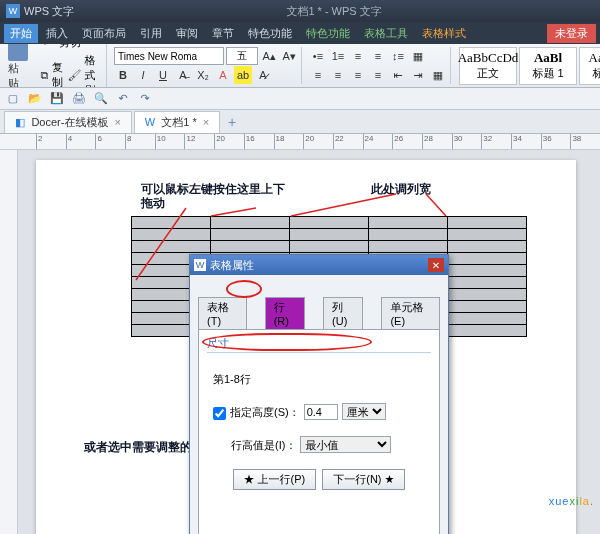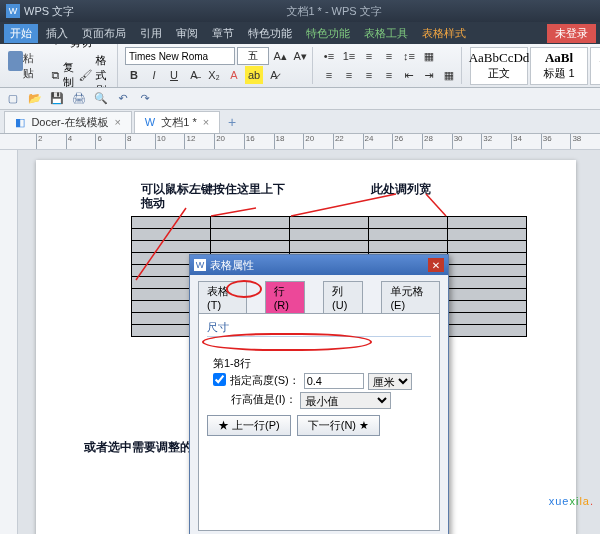--- a/index.html
+++ b/index.html
@@ -7,21 +7,21 @@
 .titlebar{height:22px;background:linear-gradient(#3a4758,#2a3442);color:#cfd8e2;display:flex;align-items:center;padding:0 6px}
 .titlebar .appicon{width:14px;height:14px;background:#4a90d9;margin-right:4px;display:inline-flex;align-items:center;justify-content:center;color:#fff;font-size:9px}
 .titlebar .doctitle{flex:1;text-align:center;color:#aab5c2}
 .menubar{height:22px;background:#2f3a48;display:flex;align-items:center;padding:0 4px;gap:2px}
 .menubar span{color:#d0d8e0;padding:2px 6px;cursor:pointer}
 .menubar .hot{background:#4a90d9;color:#fff}
 .menubar .group1{color:#7fc97f}
 .menubar .group2{color:#f4a742}
 .menubar .login{margin-left:auto;background:#d9534f;color:#fff;padding:2px 8px}
 .ribbon{height:44px;background:linear-gradient(#f5f7fa,#e6eaef);border-bottom:1px solid #b0b8c0;display:flex;align-items:center;padding:2px 4px;gap:4px;overflow:hidden}
-.rbtn{display:flex;flex-direction:row;padding:2px 4px;cursor:pointer;font-size:10px;color:#333}
+.rbtn{display:flex;flex-direction:column;align-items:center;padding:2px 4px;cursor:pointer;font-size:10px;color:#333}
 .rbtn .ic{width:20px;height:20px;background:#6a8fbf;border-radius:2px}
 .rgroup{display:flex;flex-direction:column;gap:1px;padding:0 3px;border-right:1px solid #c5cbd3}
 .rgroup .row{display:flex;gap:2px;align-items:center}
 .fontsel{width:110px;height:18px;border:1px solid #9aa5b1;background:#fff;padding:0 3px;font-size:10px}
 .sizesel{width:32px;height:18px;border:1px solid #9aa5b1;background:#fff;text-align:center;font-size:10px}
 .ibtn{width:18px;height:18px;border:1px solid transparent;display:inline-flex;align-items:center;justify-content:center;cursor:pointer;font-size:11px;color:#333}
 .styles{display:flex;gap:2px;margin-left:4px}
 .stylechip{width:58px;height:38px;border:1px solid #c0c6cd;background:#fff;display:flex;flex-direction:column;align-items:center;justify-content:center;font-size:9px}
 .stylechip .prev{font-size:13px;font-family:serif}
 .qat{height:22px;background:#eef1f5;border-bottom:1px solid #c0c6cd;display:flex;align-items:center;padding:0 4px;gap:4px}
@@ -37,30 +37,30 @@
 .workspace{position:absolute;top:150px;left:0;right:0;bottom:0;background:#dfe3e8;overflow:hidden}
 .vruler{position:absolute;left:0;top:0;bottom:0;width:18px;background:#f2f4f7;border-right:1px solid #c6ccd4}
 .page{position:absolute;left:36px;top:10px;width:540px;height:500px;background:#fff;box-shadow:0 1px 4px rgba(0,0,0,.3)}
 .annot{position:absolute;color:#0f172a;font-weight:bold;font-size:12px;line-height:14px;white-space:pre}
 .tbl{position:absolute;left:95px;top:56px;border-collapse:collapse}
 .tbl td{border:1px solid #000;width:79px;height:12px;background:#c5c9ce}
 svg.ov{position:absolute;left:0;top:0;pointer-events:none}
 .dialog{position:absolute;left:189px;top:254px;width:260px;height:290px;background:#eef1f6;border:1px solid #5a7aa8;box-shadow:2px 2px 6px rgba(0,0,0,.4)}
 .dlgtitle{height:20px;background:linear-gradient(#5b8bd4,#3a6ab4);color:#fff;display:flex;align-items:center;padding:0 4px;font-size:11px}
 .dlgtitle .dx{margin-left:auto;width:16px;height:14px;background:#c0392b;color:#fff;display:flex;align-items:center;justify-content:center;cursor:pointer;font-size:10px}
-.dlgtabs{display:flex;padding:6px 8px 0 8px;gap:18px}
+.dlgtabs{display:flex;padding:22px 8px 0 8px;gap:18px}
 .dlgtab{padding:2px 8px;border:1px solid #9aa5b1;border-bottom:none;background:#e6eaef;cursor:pointer;font-size:11px}
-.dlgtab.active{background:#ec4899}
+.dlgtab.active{background:#a21caf}
 .dlgbody{margin:0 8px 6px 8px;border:1px solid #9aa5b1;background:#fff;padding:6px 8px;height:218px}
 .grp{margin-bottom:4px}
 .grp .gt{color:#2a5aa0;border-bottom:1px solid #bcd0e8;padding-bottom:1px;margin-bottom:19px}
-.frow{display:flex;align-items:flex-start;gap:4px;margin:2px 0;font-size:11px}
-.frow input[type=text]{width:60px;height:16px;border:1px solid #9aa5b1;padding:0 2px;font-size:11px}
+.frow{display:flex;align-items:flex-end;gap:4px;margin:16px 0;font-size:11px}
+.frow input[type=text]{width:34px;height:16px;border:1px solid #9aa5b1;padding:0 2px;font-size:11px}
 .frow select{height:17px;border:1px solid #9aa5b1;font-size:11px}
-.navbtns{display:flex;gap:6px;justify-content:flex-start;margin-top:6px}
+.navbtns{display:flex;gap:6px;justify-content:center;margin-top:6px}
 .navbtns button,.dlgfoot button{height:21px;padding:0 10px;border:1px solid #8a98aa;background:linear-gradient(#fdfdfd,#e4e8ee);cursor:pointer;font-size:11px}
 .dlgfoot{display:flex;justify-content:flex-end;gap:8px;padding:4px 10px}
 .ring{position:absolute;border:2px solid #e02020;border-radius:50%;pointer-events:none}
 .watermark{position:absolute;right:6px;bottom:24px;font-size:18px;font-weight:normal;letter-spacing:1px}
 .watermark .b{color:#2a7de1}.watermark .g{color:#2faa3f}.watermark .o{color:#f39c12}.watermark .r{color:#e74c3c}
 </style>
 </head>
 <body>
 
 <div class="titlebar">

